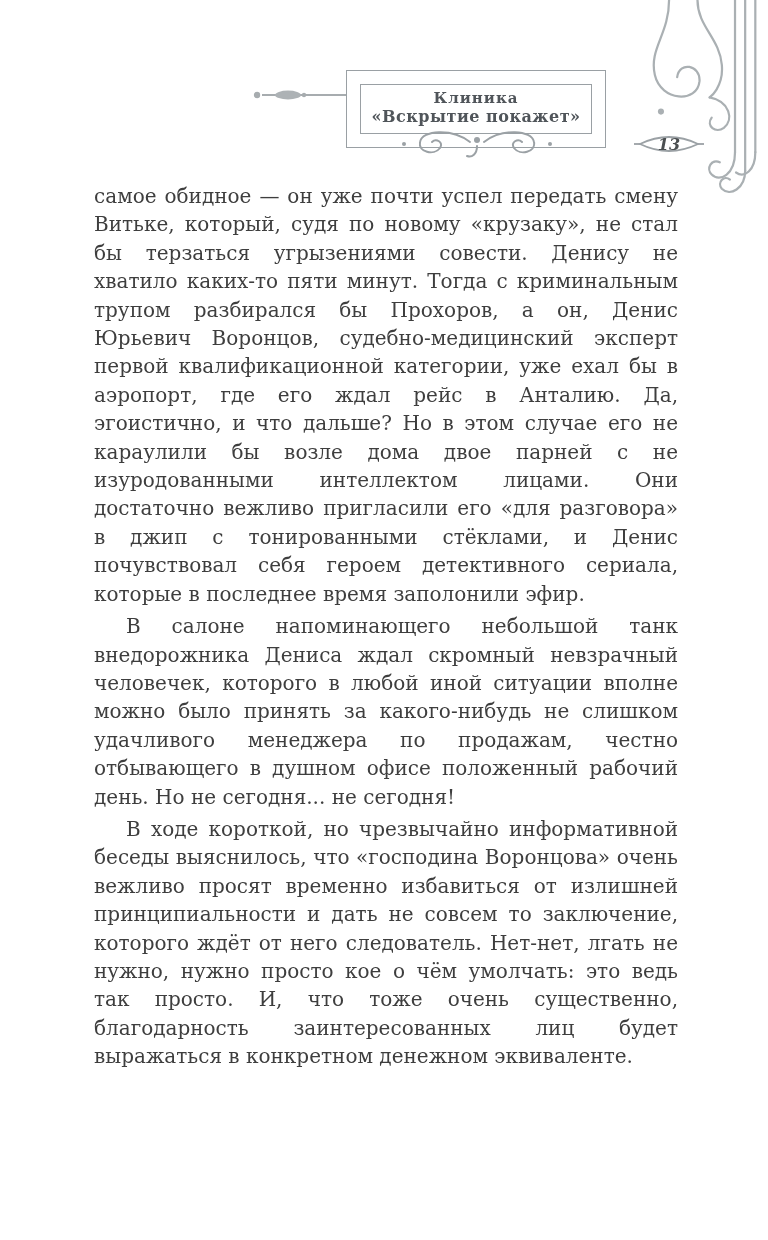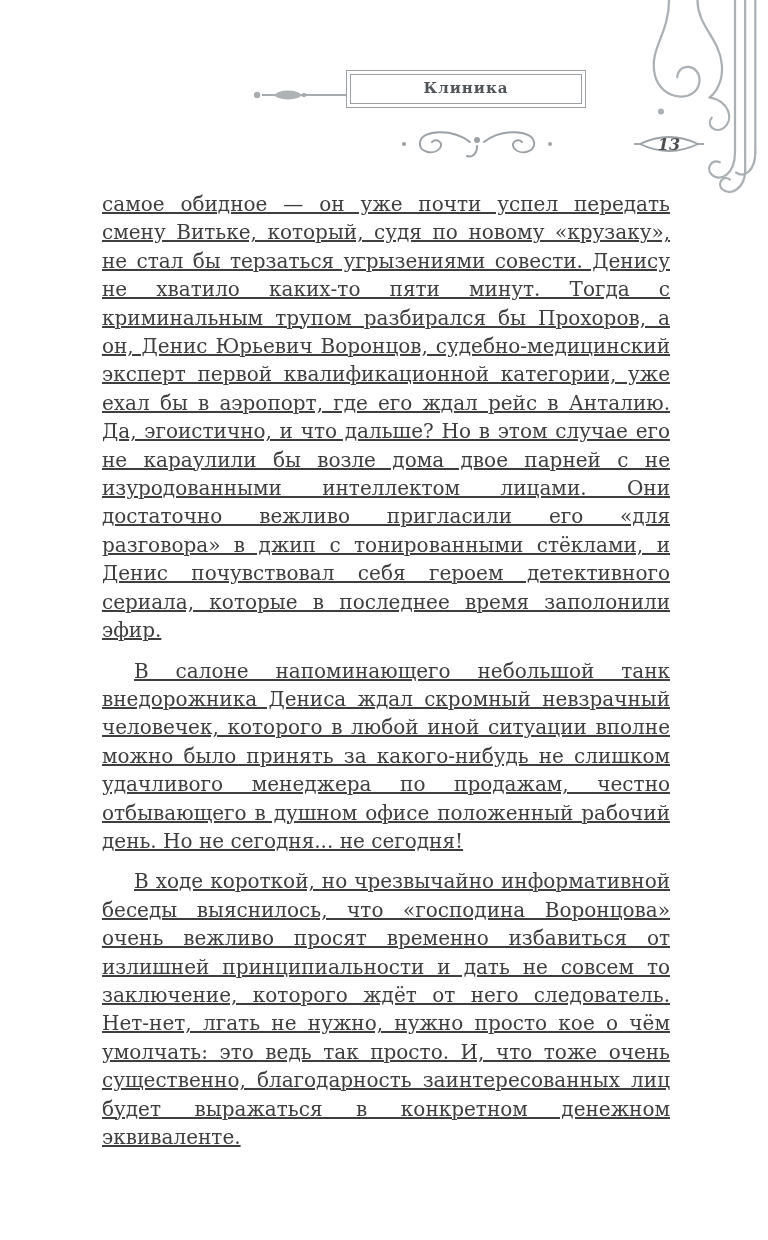--- a/index.html
+++ b/index.html
@@ -37,23 +37,23 @@
     left: 252px;
     top: 88px;
     width: 100px;
     height: 14px;
   }
 
   .title-box {
     position: absolute;
     left: 346px;
     top: 70px;
-    width: 240px;
+    width: 260px;
     border: 1.5px solid #9aa0a4;
-    padding: 3px;
+    padding: 13px;
     background: #ffffff;
     box-sizing: border-box;
   }
   .title-box-inner {
     border: 1px solid #9aa0a4;
     text-align: center;
     padding: 4px 6px 6px 6px;
   }
   .title-line1 {
     font-size: 15px;
@@ -91,23 +91,22 @@
     position: absolute;
     top: 178px;
     left: 90px;
     width: 592px;
     font-size: 20px;
     line-height: 28.4px;
     text-align: justify;
     color: #3e3e3e;
   }
   .content p {
-    margin: 12px;
+    margin: 4px;
     text-indent: 1.6em;
-    text-decoration: underline;
   }
   .content p.continuation {
     text-indent: 0;
   }
 </style>
 </head>
 <body>
 
 <div class="header">
 
@@ -127,20 +126,21 @@
   <svg class="header-rule" viewBox="0 0 100 14" fill="none">
     <line x1="10" y1="7" x2="100" y2="7" stroke="#a7acaf" stroke-width="2"></line>
     <circle cx="5" cy="7" r="3.2" fill="#a7acaf"></circle>
     <ellipse cx="36" cy="7" rx="13" ry="4.4" fill="#adb2b5"></ellipse>
     <circle cx="52" cy="7" r="2.2" fill="#a7acaf"></circle>
   </svg>
 
   <div class="title-box">
     <div class="title-box-inner">
       <div class="title-line1">Клиника</div>
+      <div class="title-line2">«Вскрытие покажет»</div>
     </div>
   </div>
 
   <svg class="header-flourish" viewBox="0 0 190 36" fill="none" stroke="#9ba1a5" stroke-width="2" stroke-linecap="round">
     <circle cx="95" cy="14" r="3" fill="#9ba1a5" stroke="none"></circle>
     <path d="M88 16 C70 2 40 4 38 16 C36 26 52 30 58 22 C62 16 54 12 50 16"></path>
     <path d="M102 16 C120 2 150 4 152 16 C154 26 138 30 132 22 C128 16 136 12 140 16"></path>
     <path d="M95 20 C95 28 90 32 85 30"></path>
     <circle cx="22" cy="18" r="2" fill="#9ba1a5" stroke="none"></circle>
     <circle cx="168" cy="18" r="2" fill="#9ba1a5" stroke="none"></circle>

